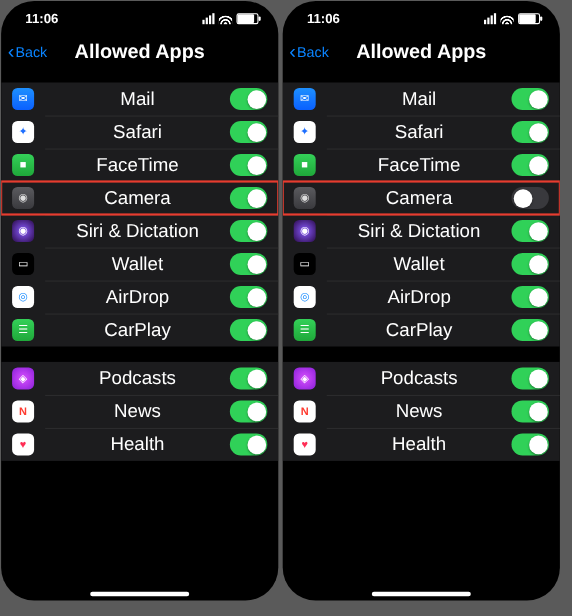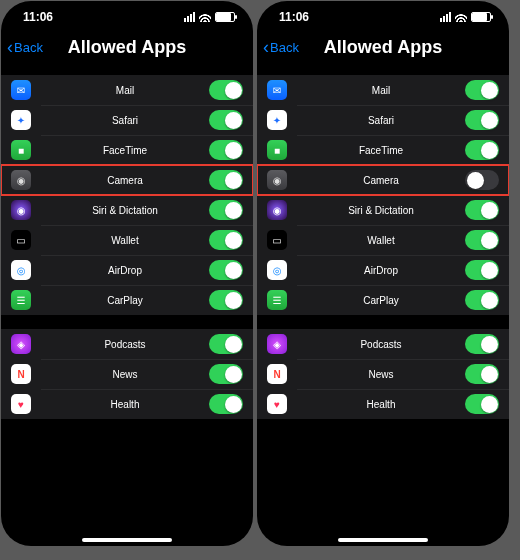--- a/index.html
+++ b/index.html
@@ -53,21 +53,21 @@
   }
   .row + .row::before {
     content:""; position:absolute; left:40px; right:0; top:0;
     height:1px; background:#2b2b2d;
   }
   .appicon {
     width:20px; height:20px; border-radius:5px; flex:0 0 20px;
     margin-right:10px; display:flex; align-items:center; justify-content:center;
     font-size:11px;
   }
-  .label { flex:1; font-size:10px; }
+  .label { flex:1; font-size:17px; }
   .toggle {
     width:34px; height:20px; border-radius:10px; position:relative;
     flex:0 0 34px;
   }
   .toggle.on { background:#30d158; }
   .toggle.off { background:#39393d; }
   .knob {
     position:absolute; top:1.5px; width:17px; height:17px;
     background:#fff; border-radius:50%;
     box-shadow:0 1px 2px rgba(0,0,0,.4);

